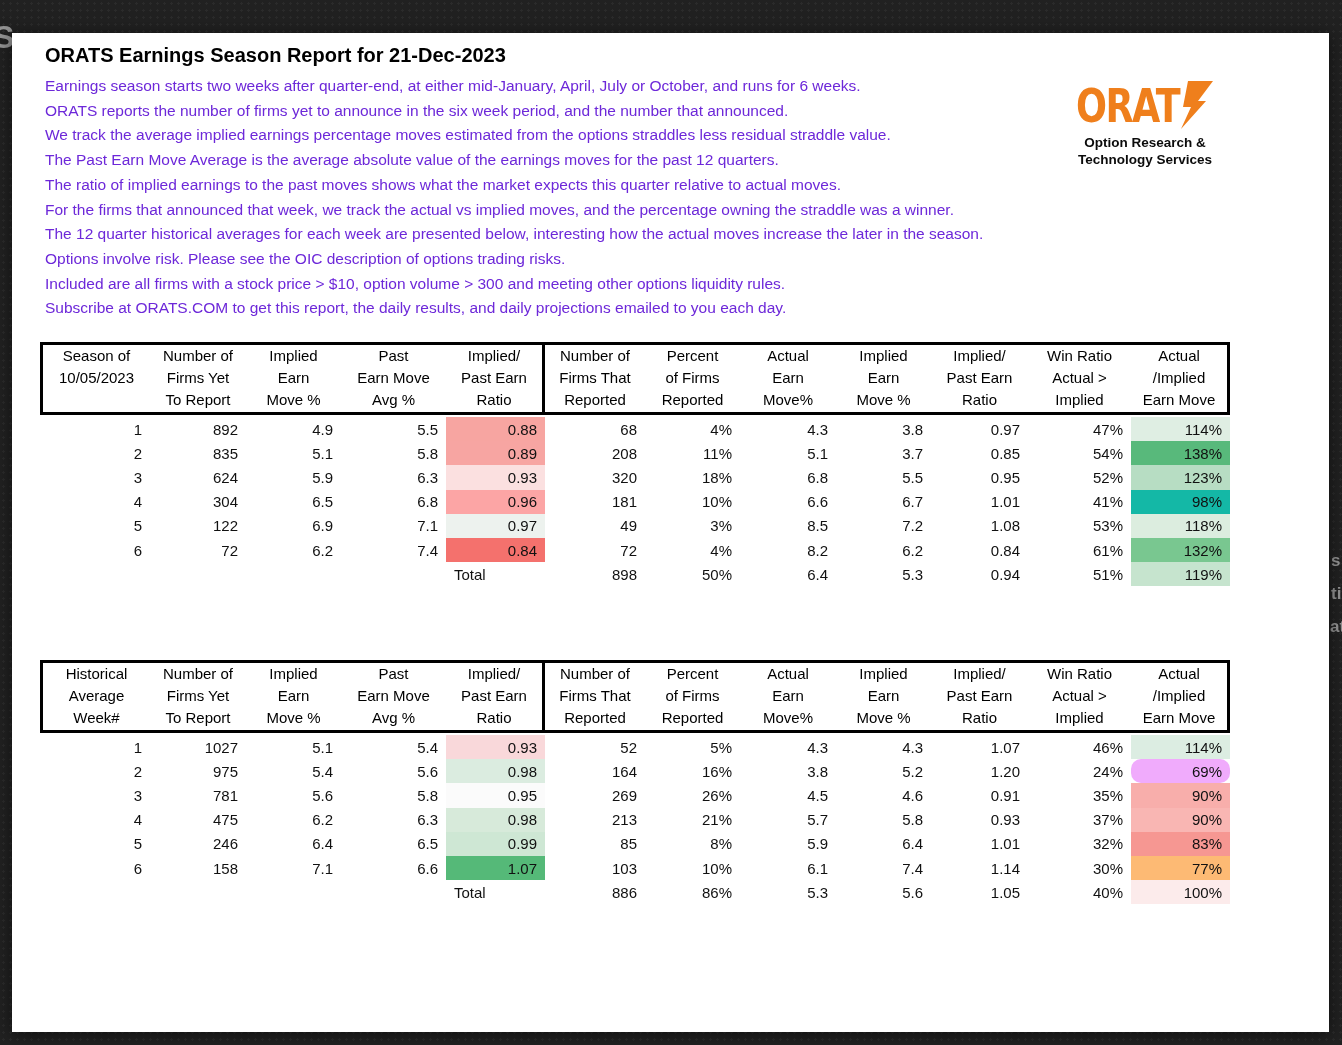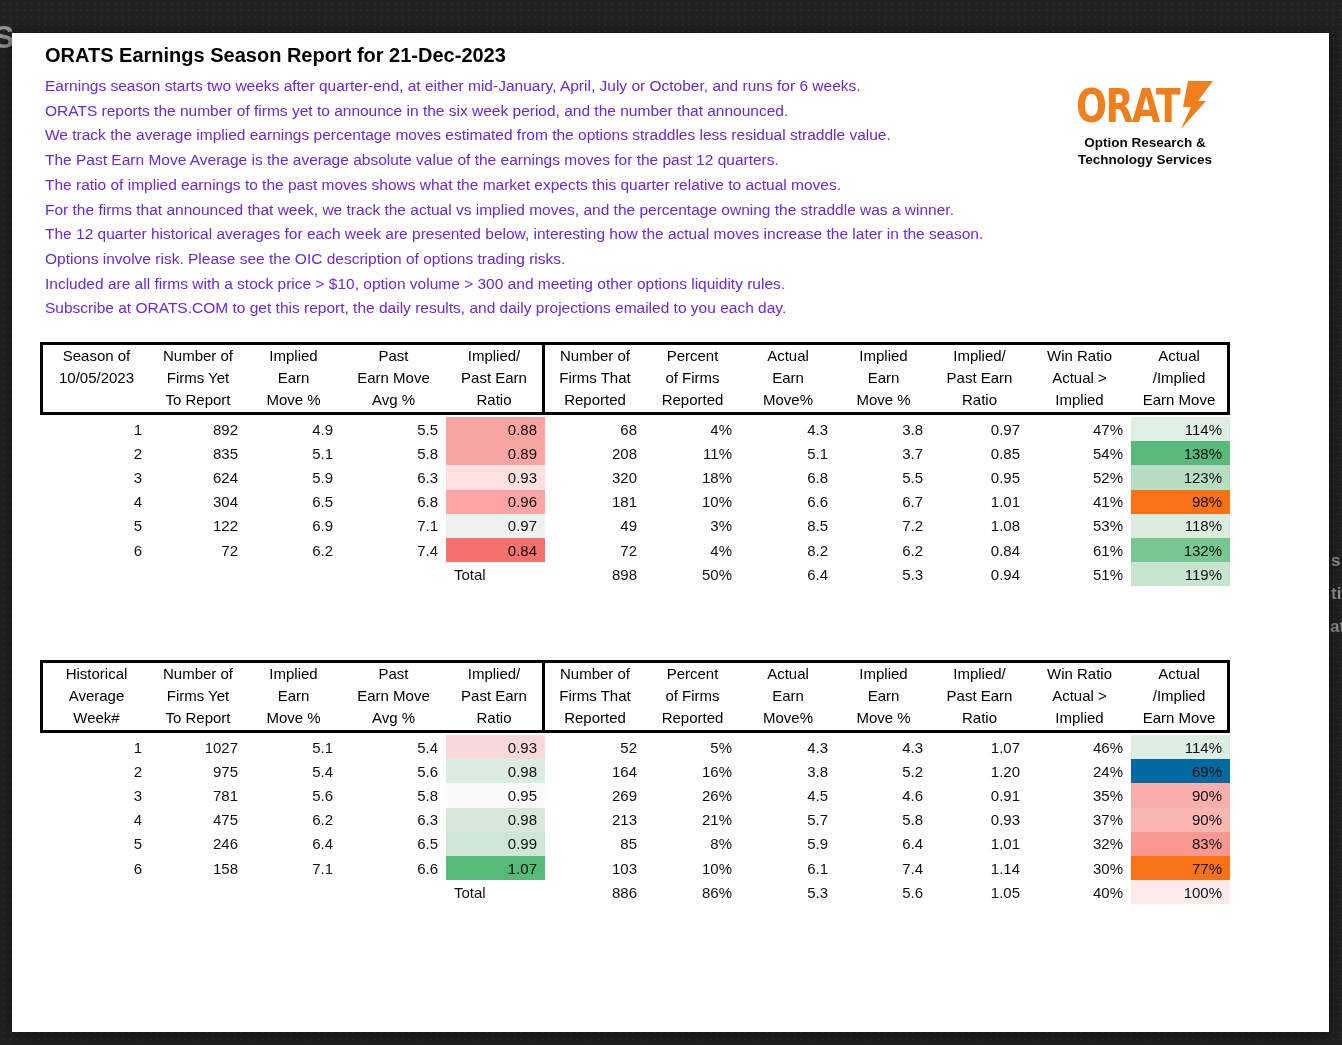--- a/index.html
+++ b/index.html
@@ -175,21 +175,21 @@
             <div class="td">304</div>
             <div class="td">6.5</div>
             <div class="td">6.8</div>
             <div class="td" style="background-color: #fca5a5;">0.96</div>
             <div class="td">181</div>
             <div class="td">10%</div>
             <div class="td">6.6</div>
             <div class="td">6.7</div>
             <div class="td">1.01</div>
             <div class="td">41%</div>
-            <div class="td" style="background-color: #f97316;">98%</div>
+            <div class="td" style="background-color: #14b8a6;">98%</div>
         </div>
         <div class="tr">
           <div class="td">5</div>
             <div class="td">122</div>
             <div class="td">6.9</div>
             <div class="td">7.1</div>
             <div class="td" style="background-color: rgb(237, 242, 238);">0.97</div>
             <div class="td">49</div>
             <div class="td">3%</div>
             <div class="td">8.5</div>
@@ -312,21 +312,21 @@
             <div class="td">975</div>
             <div class="td">5.4</div>
             <div class="td">5.6</div>
             <div class="td" style="background-color: rgb(219, 236, 224);">0.98</div>
             <div class="td">164</div>
             <div class="td">16%</div>
             <div class="td">3.8</div>
             <div class="td">5.2</div>
             <div class="td">1.20</div>
             <div class="td">24%</div>
-            <div class="td" style="background-color: #0369a1;">69%</div>
+            <div class="td" style="background-color: #f0abfc; border-radius: 10px;">69%</div>
         </div>
         <div class="tr">
           <div class="td">3</div>
             <div class="td">781</div>
             <div class="td">5.6</div>
             <div class="td">5.8</div>
             <div class="td" style="background-color: rgb(251, 251, 251);">0.95</div>
             <div class="td">269</div>
             <div class="td">26%</div>
             <div class="td">4.5</div>
@@ -368,21 +368,21 @@
             <div class="td">158</div>
             <div class="td">7.1</div>
             <div class="td">6.6</div>
             <div class="td" style="background-color: rgb(85, 185, 120);">1.07</div>
             <div class="td">103</div>
             <div class="td">10%</div>
             <div class="td">6.1</div>
             <div class="td">7.4</div>
             <div class="td">1.14</div>
             <div class="td">30%</div>
-            <div class="td" style="background-color: #f97316;">77%</div>
+            <div class="td" style="background-color: #fdba74;">77%</div>
         </div>
         <div class="tr">
           <div class="td"></div>
             <div class="td"></div>
             <div class="td"></div>
             <div class="td"></div>
             <div class="td total-label">Total</div>
             <div class="td">886</div>
             <div class="td">86%</div>
             <div class="td">5.3</div>

